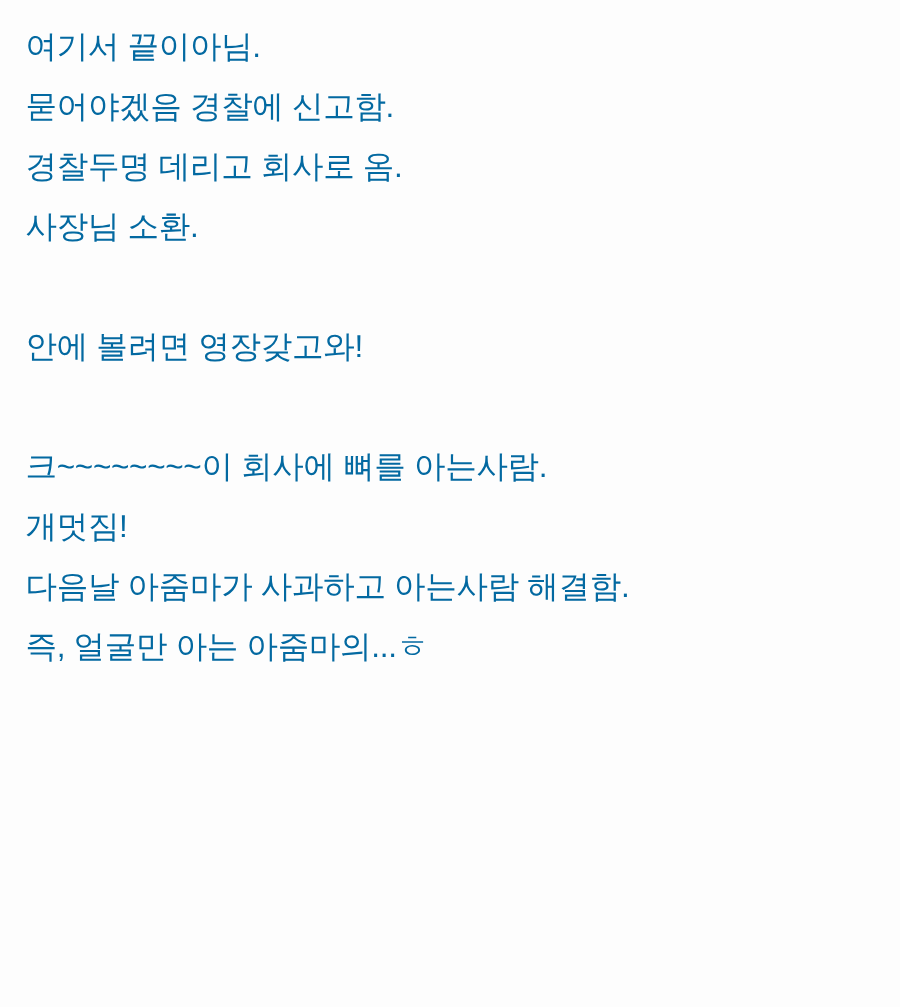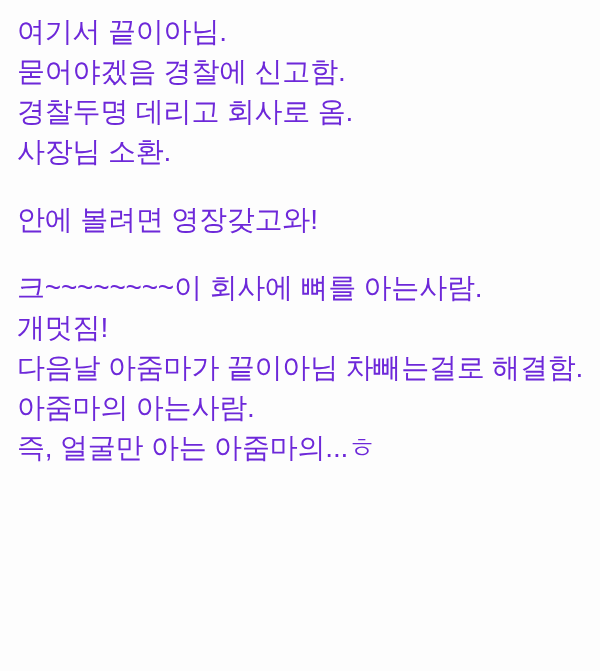--- a/index.html
+++ b/index.html
@@ -8,30 +8,30 @@
   }
   body {
     width: 600px;
     height: 671px;
     background: #fdfdfd;
     overflow: hidden;
     font-family: "Liberation Sans", "DejaVu Sans", sans-serif;
   }
   .post-content {
     padding: 12px 16px 0 17px;
-    color: #6d28d9;
-    font-size: 28px;
+    color: #0369a1;
+    font-size: 21px;
     letter-spacing: -0.2px;
   }
   .paragraph {
     margin: 0;
   }
   
   .paragraph + .paragraph {
-    margin-top: 28px;
+    margin-top: 40px;
   }
   .text-line {
     height: 40px;
     line-height: 40px;
     white-space: nowrap;
   }
 </style>
 </head>
 <body>
 
@@ -44,19 +44,18 @@
     <div class="text-line">사장님 소환.</div>
   </div>
 
   <div class="paragraph">
     <div class="text-line">안에 볼려면 영장갖고와!</div>
   </div>
 
   <div class="paragraph">
     <div class="text-line">크~~~~~~~~이 회사에 뼈를 아는사람.</div>
     <div class="text-line">개멋짐!</div>
-    <div class="text-line">다음날 아줌마가 끝이아님 차빼는걸로 해결함.</div>
-    <div class="text-line">아줌마의 아는사람.</div>
+    <div class="text-line">다음날 아줌마가 사과하고 아는사람 해결함.</div>
     <div class="text-line">즉, 얼굴만 아는 아줌마의...ㅎ</div>
   </div>
 
 
 </div>
 
 </body></html>

